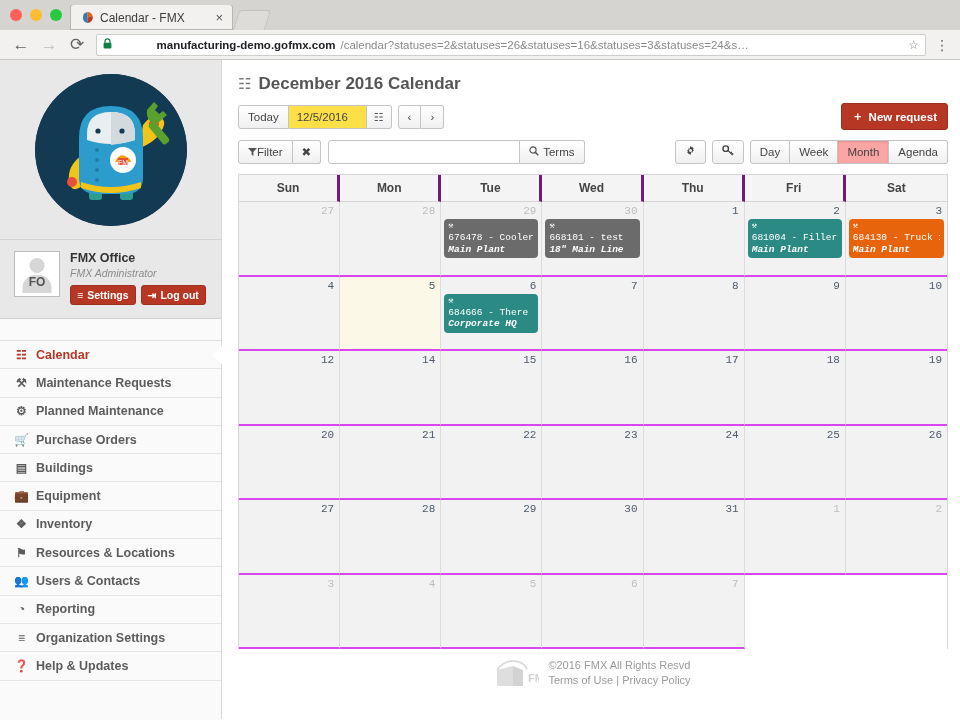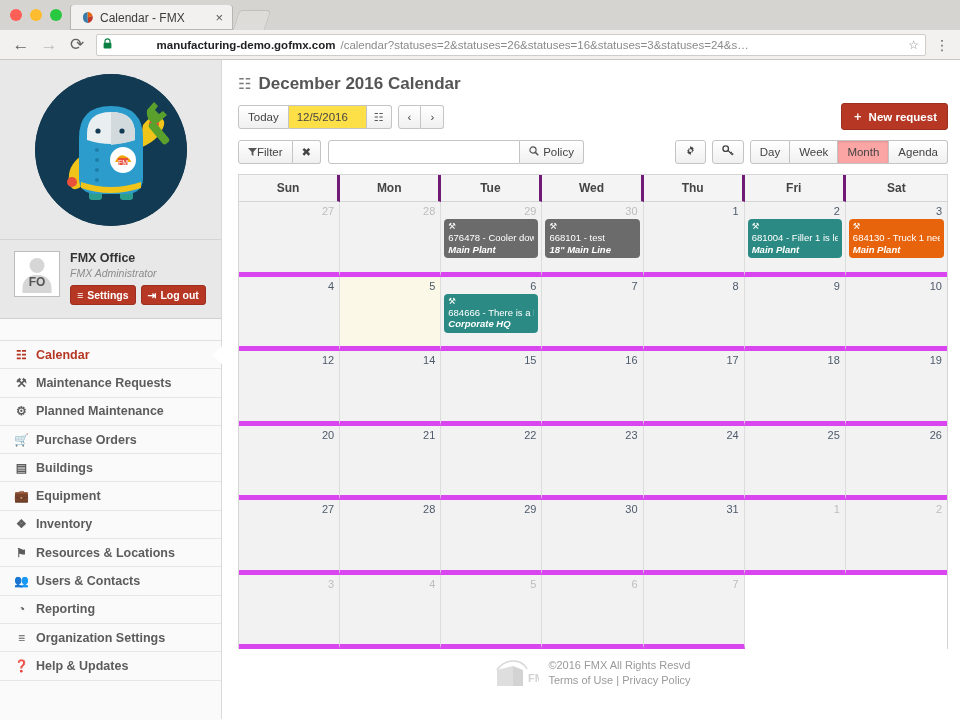--- a/index.html
+++ b/index.html
@@ -152,22 +152,22 @@
   
   #calendar { border: 1px solid #d5d5d5; border-bottom: none; }
   .cal-head { display: grid; grid-template-columns: repeat(7, 1fr); background: #f4f4f4; }
   .cal-head div {
     text-align: center; font-size: 12px; font-weight: bold; color: #444;
     padding: 6px 0; border-right: 3px solid #701a75; border-bottom: 1px solid #d5d5d5;
   }
   .cal-head div:last-child { border-right: none; }
   .cal-body { display: grid; grid-template-columns: repeat(7, 1fr); grid-auto-rows: 74.5px; }
   .cell {
-    border-right: 1px solid #dcdcdc; border-bottom: 5px solid #d946ef;
-    background: #f2f2f2; padding: 2px 3px 0 3px; position: relative; overflow: hidden;
+    border-right: 1px solid #dcdcdc; border-bottom: 2px solid #d946ef;
+    background: #f2f2f2; padding: 2px 3px 0 3px; position: relative; overflow: hidden; font-family: Liberation Mono, monospace;
   }
   .cell:nth-child(7n) { border-right: none; }
   .cell.in-month { background: #f2f2f2; }
   .cell.today { background: #fcf8e8; }
   .daynum { font-size: 11px; color: #4c5a6b; text-align: right; padding: 1px 2px 0 0; line-height: 13px; }
   .cell.out .daynum { color: #bdbdbd; }
   .event {
     border-radius: 4px; color: #fff; padding: 2px 4px 3px 4px; margin-top: 1px;
     font-size: 9.5px; line-height: 11.5px; overflow: hidden;
   }
@@ -385,21 +385,21 @@
       <span class="btn" style="border-radius:0 3px 3px 0;border-left-width:0">✖</span>
       <span style="width:7px"></span>
       <input id="search-input" style="border-left-width: 1px; border-radius: 3px 0px 0px 3px;" placeholder="">
       <span class="btn" id="search-btn">
         <span>
           <svg width="10" height="10" viewBox="0 0 11 11">
               <circle cx="4.4" cy="4.4" r="3.4" fill="none" stroke="#555" stroke-width="1.3"></circle>
               <line x1="7" y1="7" x2="10.2" y2="10.2" stroke="#555" stroke-width="1.6"></line>
             </svg>
         </span>
-        <span>Policy</span>
+        <span>Terms</span>
       </span>
 
       <span style="margin-left:auto;display:flex;align-items:center;gap:6px">
         <span class="btn">
           <span>
             <svg width="11" height="11" viewBox="0 0 12 12">
                 <path d="M6 0.8l.7 1.3 1.4-.3.3 1.4 1.3.7-.9 1.1.9 1.1-1.3.7-.3 1.4-1.4-.3L6 11.2l-.7-1.3-1.4.3-.3-1.4L2.3 8.1 3.2 7l-.9-1.1 1.3-.7.3-1.4 1.4.3Z" fill="#444"></path>
                 <circle cx="6" cy="6" r="1.7" fill="#e9e9e9"></circle>
               </svg>
           </span>

